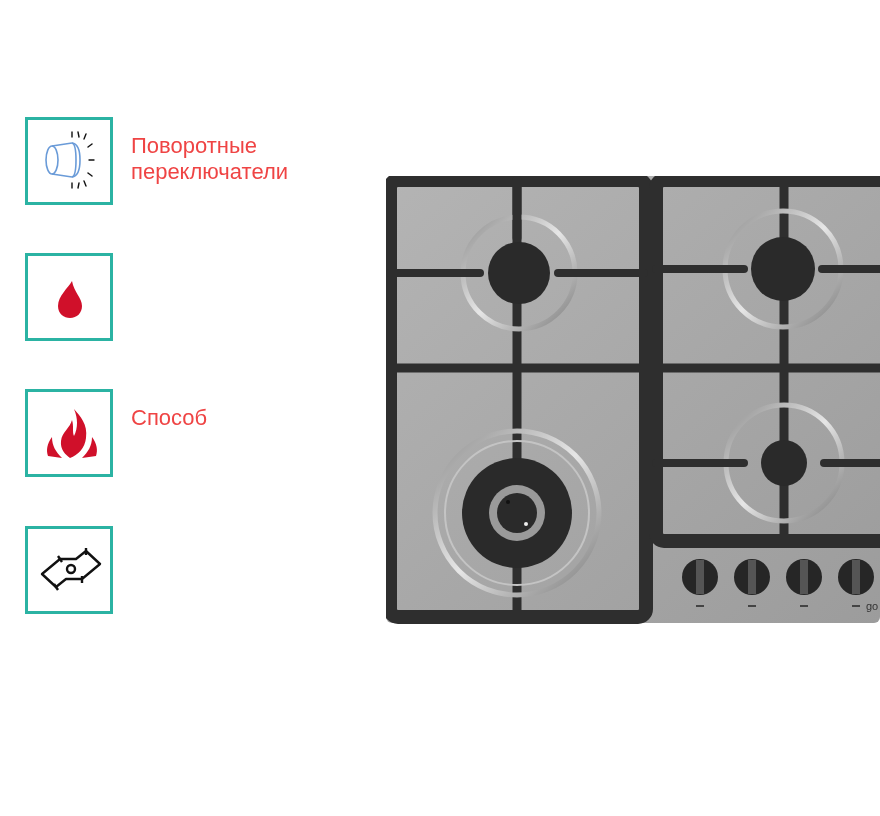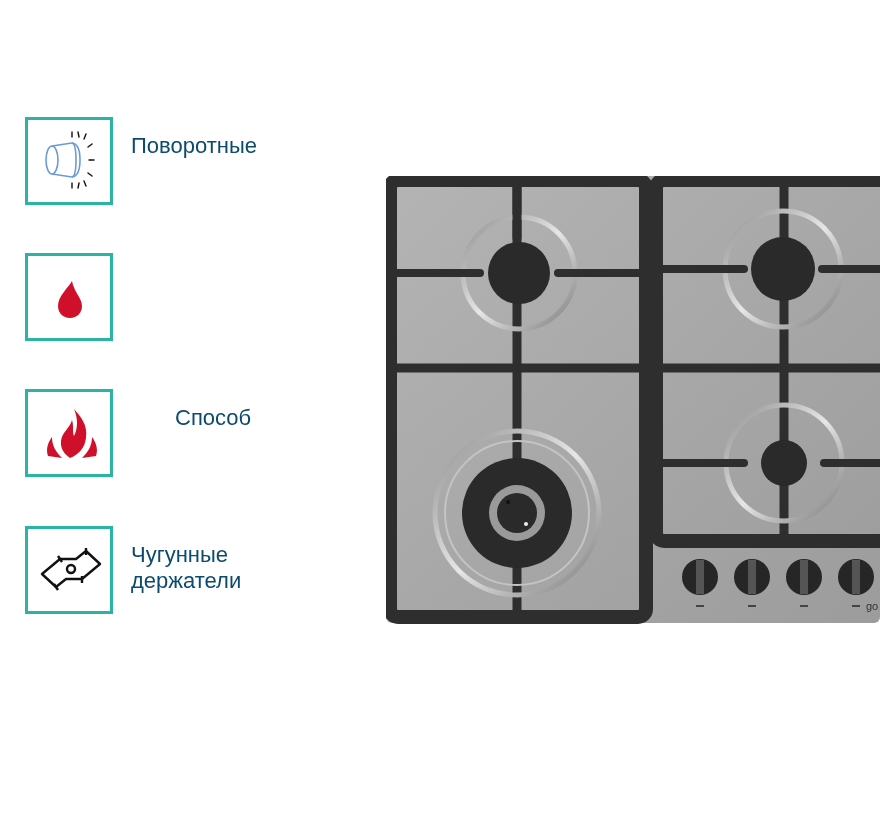--- a/index.html
+++ b/index.html
@@ -4,26 +4,26 @@
 <style>
   html, body { margin: 0; padding: 0; background: #ffffff; }
   body { width: 880px; height: 816px; position: relative; overflow: hidden;
          font-family: "Liberation Sans", "DejaVu Sans", sans-serif; color: #111111; }
 
   .feature { position: absolute; left: 25px; width: 360px; height: 88px; }
   .feature .box { position: absolute; left: 0; top: 0; width: 82px; height: 82px;
                   border: 3px solid #2bb3a3; background: #ffffff; }
   .feature .box svg { position: absolute; left: 0; top: 0; width: 82px; height: 82px; }
   .feature .label { position: absolute; left: 106px; font-size: 22px; line-height: 26px;
-                    color: #0c4a6e; white-space: nowrap; }
+                    color: #ef4444; white-space: nowrap; }
   .feature .label span { display: block; }
 
   #f1 { top: 117px; } #f1 .label { top: 16px; }
   #f2 { top: 253px; } #f2 .label { top: 30px; }
-  #f3 { top: 389px; } #f3 .label { top: 16px; margin-left: 44px; }
+  #f3 { top: 389px; } #f3 .label { top: 16px; }
   #f4 { top: 526px; } #f4 .label { top: 16px; }
 
   .cooktop { position: absolute; left: 386px; top: 176px; width: 470px; height: 448px; }
   .cooktop svg { display: block; }
 </style>
 </head>
 <body>
 
 <div class="feature" id="f1">
   <div class="box">
@@ -42,20 +42,21 @@
         <line x1="64" y1="56" x2="60" y2="53"></line>
         <line x1="58" y1="66" x2="56" y2="61"></line>
         <line x1="50" y1="68" x2="51" y2="63"></line>
         <line x1="44" y1="68" x2="44" y2="63"></line>
         <line x1="44" y1="12" x2="44" y2="17"></line>
       </g>
     </svg>
   </div>
   <div class="label">
     <span>Поворотные</span>
+    <span>переключатели</span>
   </div>
 </div>
 
 <div class="feature" id="f2">
   <div class="box">
     <svg viewBox="0 0 82 82">
       <path d="M44 25 C40 32 30 40 30 50 C30 58 36 62 42 62 C49 62 54 57 54 50 C54 42 46 36 44 25 Z" fill="#d0102a"></path>
     </svg>
   </div>
 </div>
@@ -78,24 +79,20 @@
     <svg viewBox="0 0 82 82">
       <g fill="none" stroke="#111" stroke-width="2.4" stroke-linejoin="round">
         <path d="M14 45 L32 30 L48 30 L58 22 L72 35 L54 50 L38 50 L28 58 Z"></path>
         <circle cx="43" cy="40" r="4"></circle>
         <line x1="30" y1="27" x2="34" y2="33"></line>
         <line x1="58" y1="19" x2="58" y2="26"></line>
         <line x1="26" y1="55" x2="30" y2="61"></line>
         <line x1="54" y1="47" x2="54" y2="54"></line>
       </g>
     </svg>
-  </div>
-  <div class="label">
-    <span>Чугунные</span>
-    <span>держатели</span>
   </div>
 </div>
 
 <div class="cooktop">
   <svg width="494" height="448" viewBox="0 0 494 448">
     <defs>
       <linearGradient id="steel" x1="0" y1="0" x2="1" y2="1">
         <stop offset="0" stop-color="#b4b4b4"></stop>
         <stop offset="1" stop-color="#9c9c9c"></stop>
       </linearGradient>

